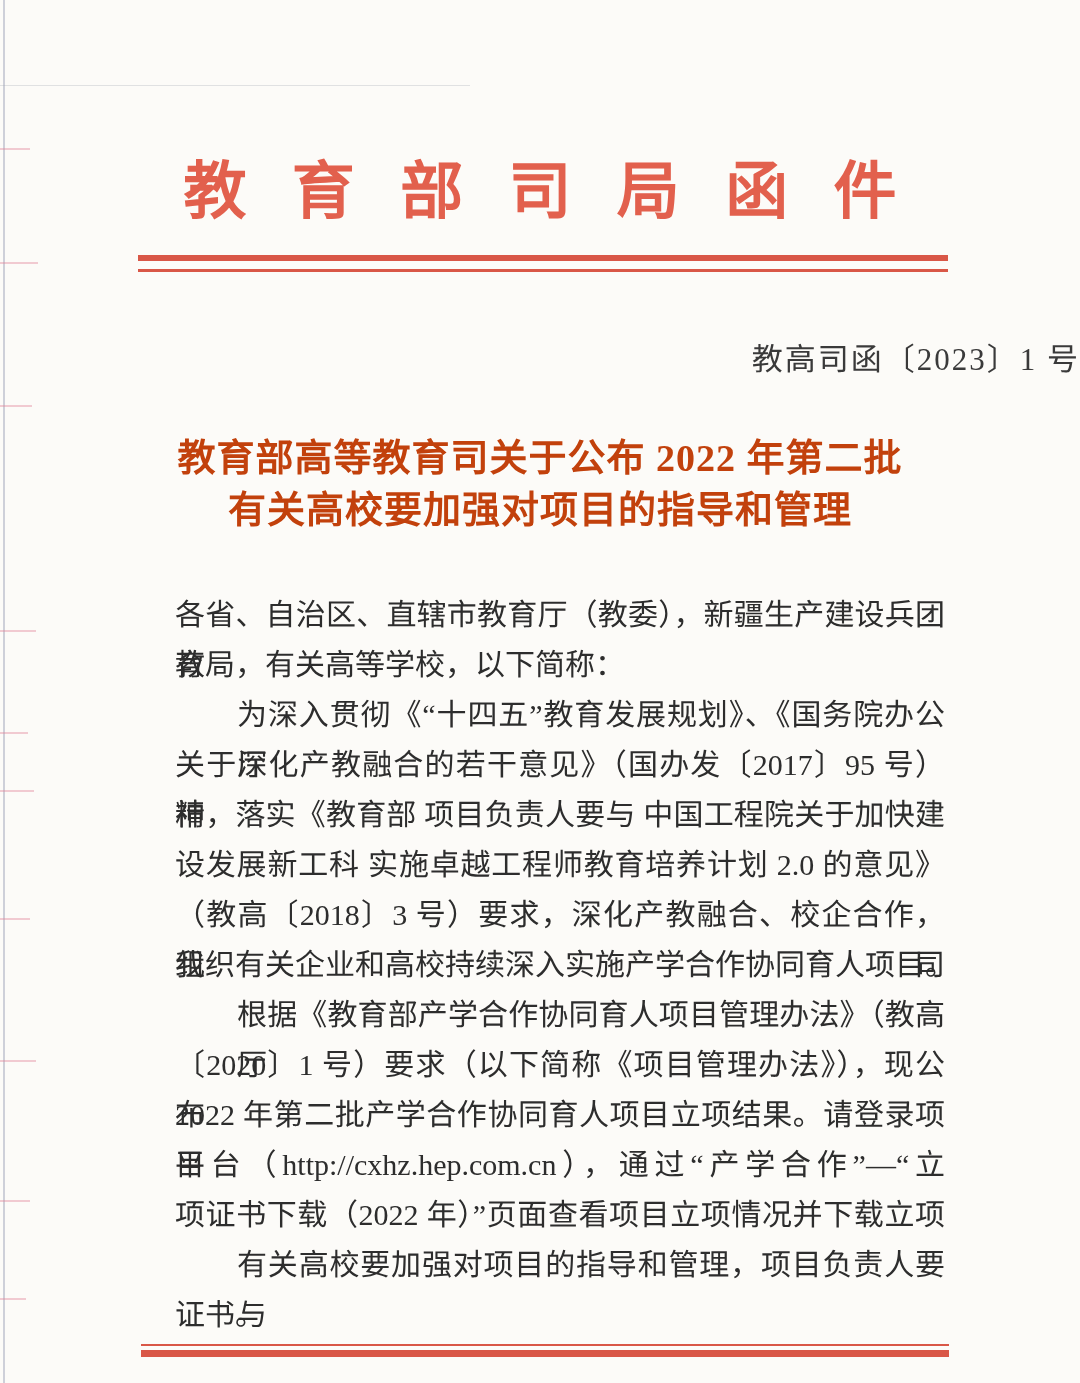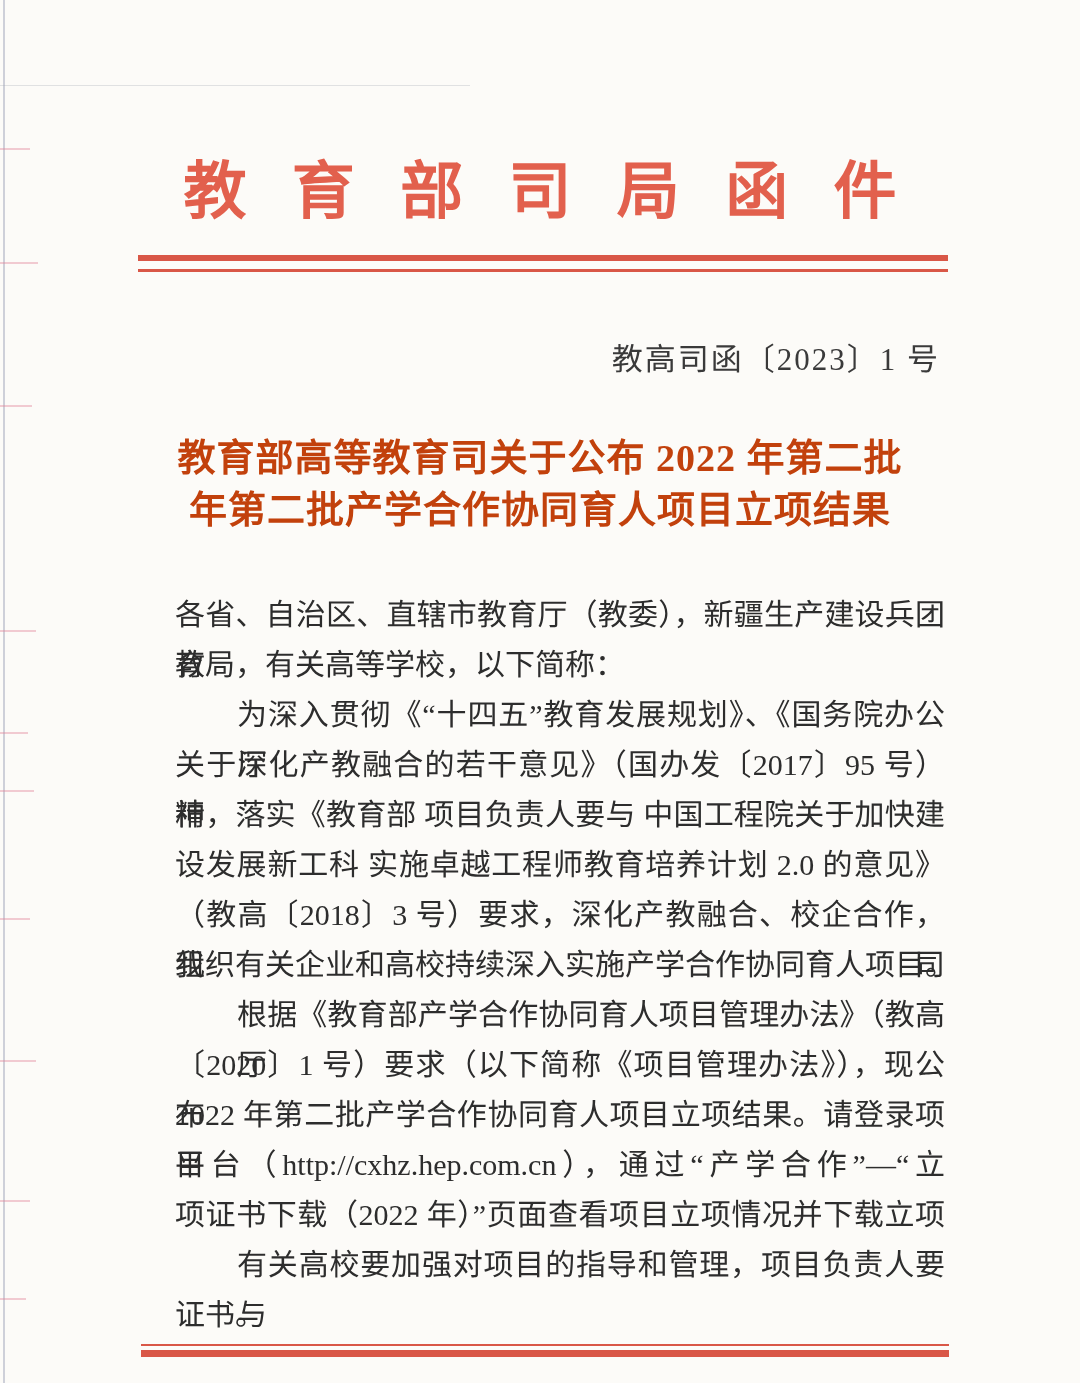--- a/index.html
+++ b/index.html
@@ -35,21 +35,21 @@
 
   .rule{position:absolute;background:#d95747;}
   .rule-top-thick{left:138px;top:255px;width:810px;height:6px;}
   .rule-top-thin{left:138px;top:269px;width:810px;height:3px;}
   .rule-bottom-thin{left:141px;top:1344px;width:808px;height:2px;}
   .rule-bottom-thick{left:141px;top:1350px;width:808px;height:7px;}
 
   
   .doc-number{
     position:absolute;top:334px;left:0;width:1080px;
-    box-sizing:border-box;padding-right:140px;
+    box-sizing:border-box;
     text-align:right;
     font-size:31px;color:#3a3a3a;
     letter-spacing:2px;
   }
 
   
   .doc-title{
     position:absolute;top:432px;left:0;width:100%;
     text-align:center;
     font-size:38px;font-weight:bold;color:#c2410c;
@@ -96,21 +96,21 @@
     <span>教育部司局函件</span>
   </div>
 
   <div class="rule rule-top-thick"></div>
   <div class="rule rule-top-thin"></div>
 
   <div class="doc-number">教高司函〔2023〕1 号</div>
 
   <div class="doc-title">
     <div>教育部高等教育司关于公布 2022 年第二批</div>
-    <div>年第二批产学合作协同育人项目立项结果</div>
+    <div>有关高校要加强对项目的指导和管理</div>
   </div>
 
   <div class="body-text" id="body-lines">
       <div class="line fill">各省、自治区、直辖市教育厅（教委），新疆生产建设兵团教</div>
       <div class="line">育局，有关高等学校，以下简称：</div>
       <div class="line fill indent">为深入贯彻《“十四五”教育发展规划》、《国务院办公厅</div>
       <div class="line fill">关于深化产教融合的若干意见》（国办发〔2017〕95 号）精</div>
       <div class="line fill">神，落实《教育部 项目负责人要与 中国工程院关于加快建</div>
       <div class="line fill">设发展新工科 实施卓越工程师教育培养计划 2.0 的意见》</div>
       <div class="line fill">（教高〔2018〕3 号）要求，深化产教融合、校企合作，我司</div>

